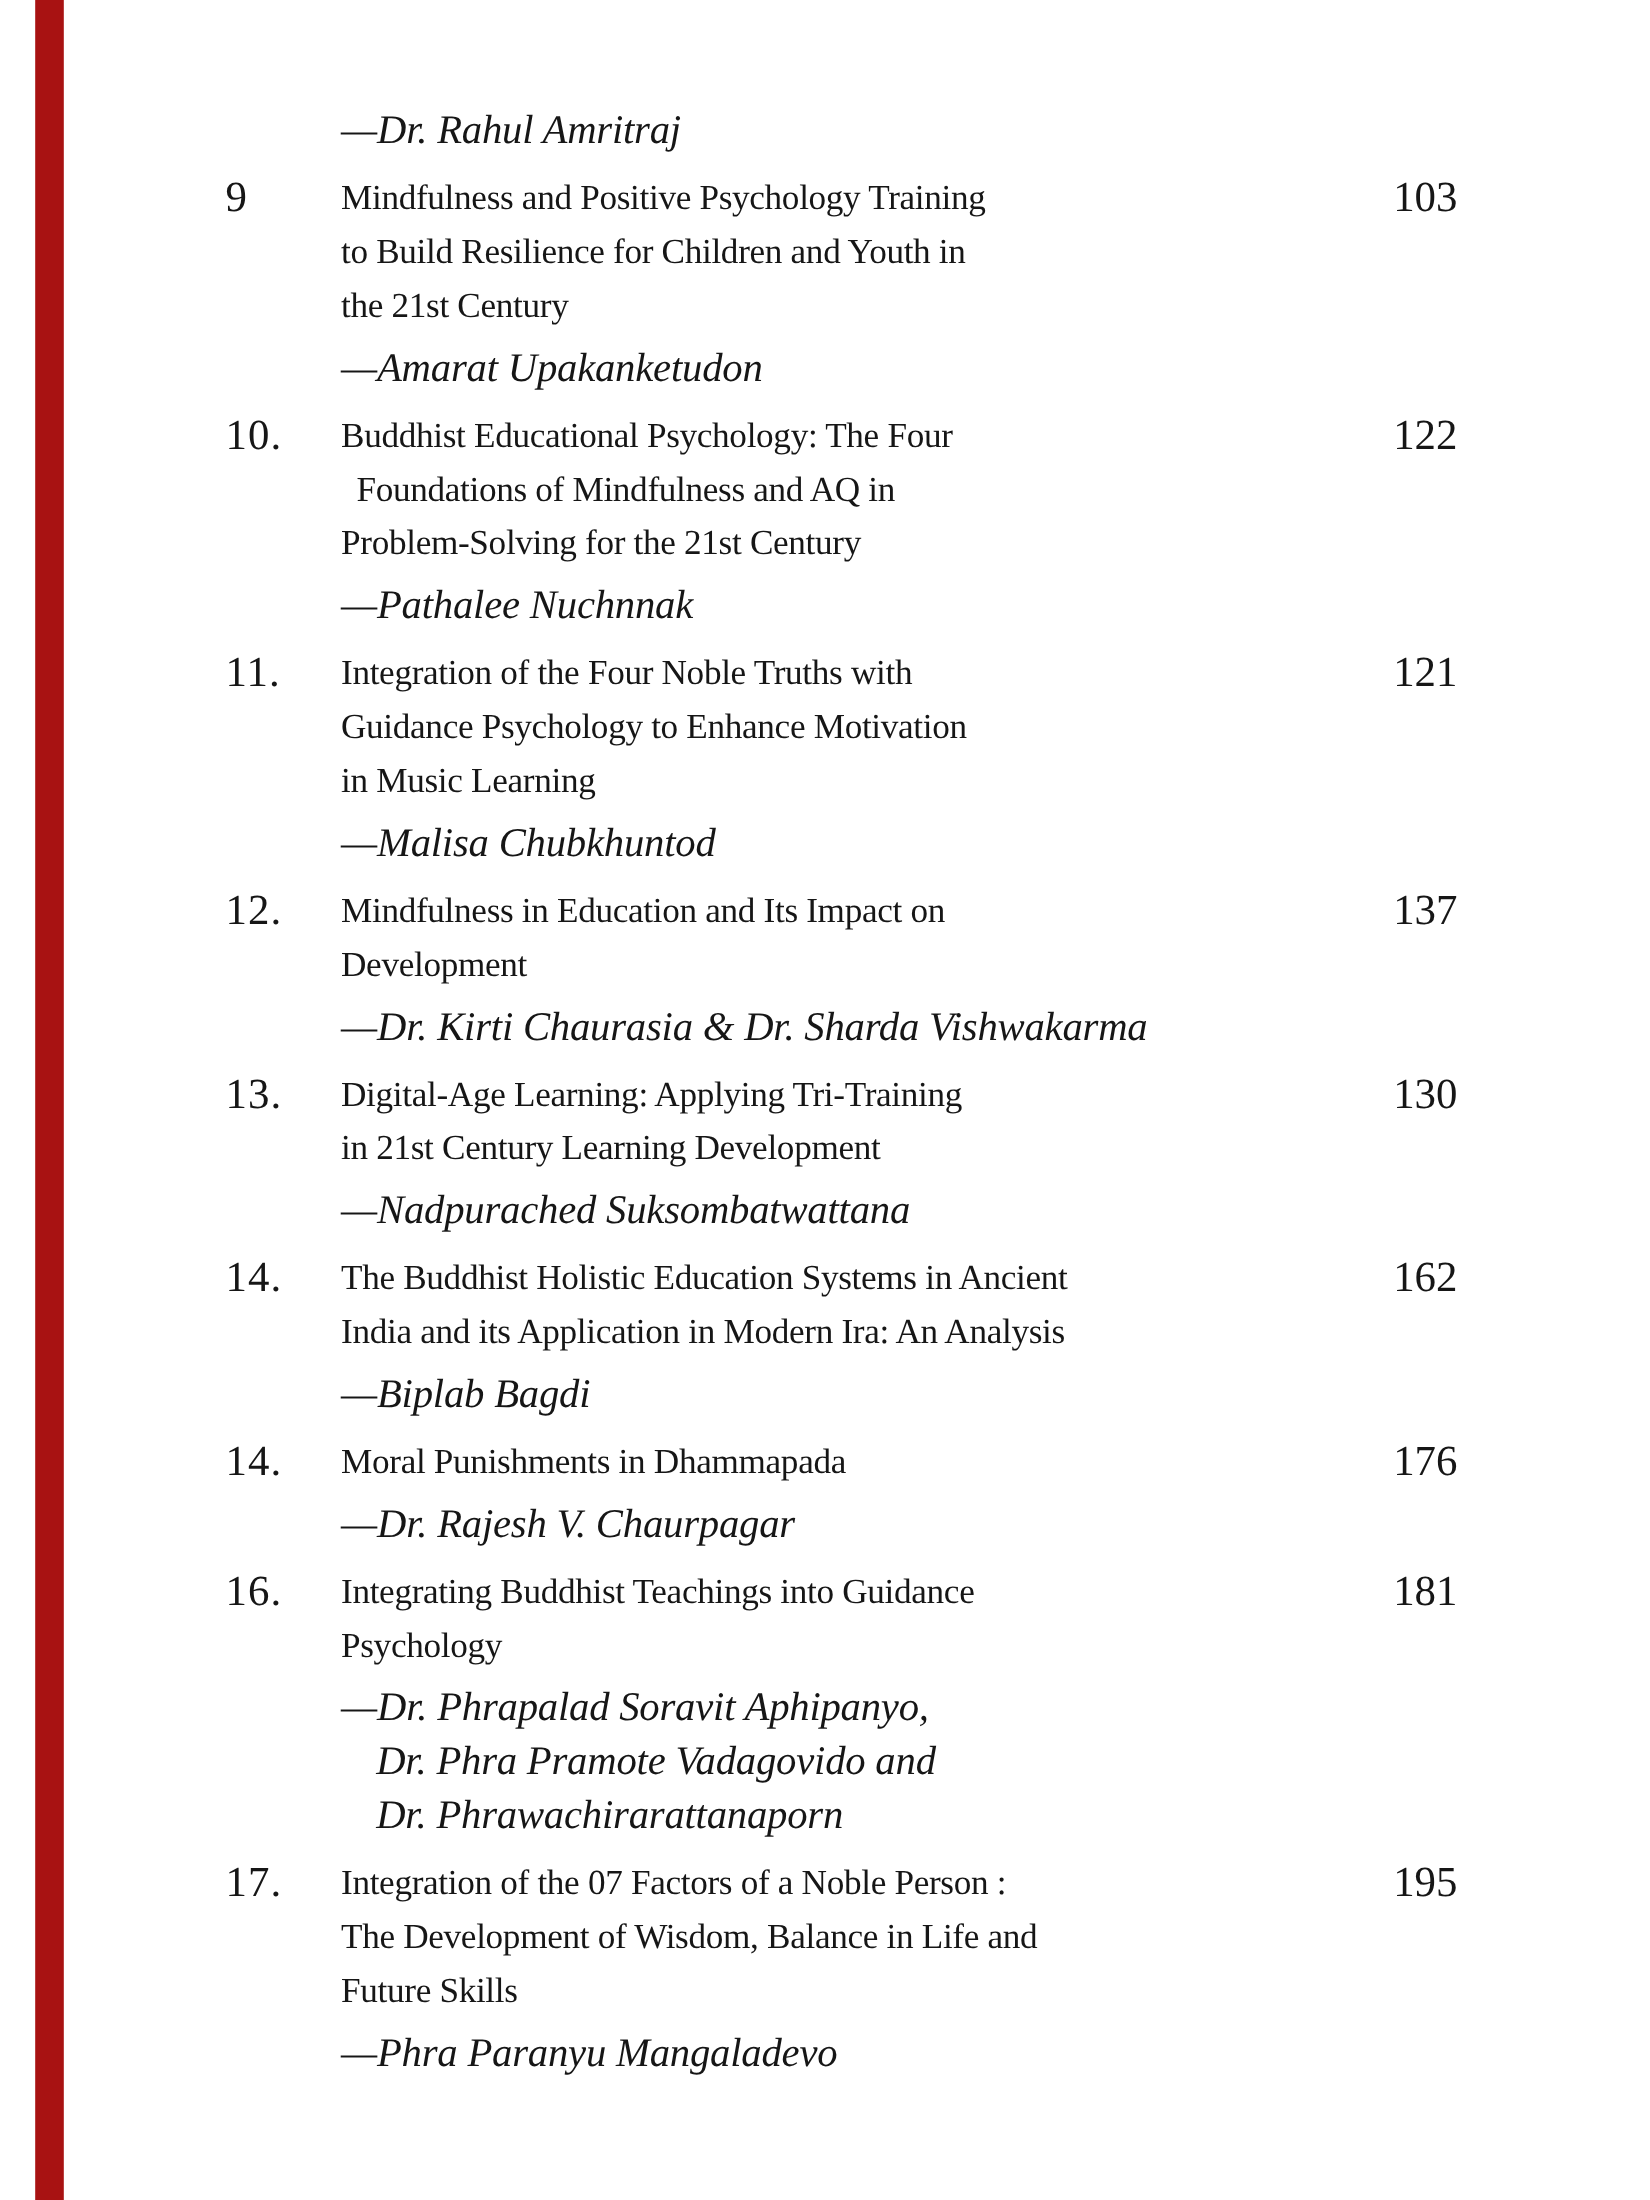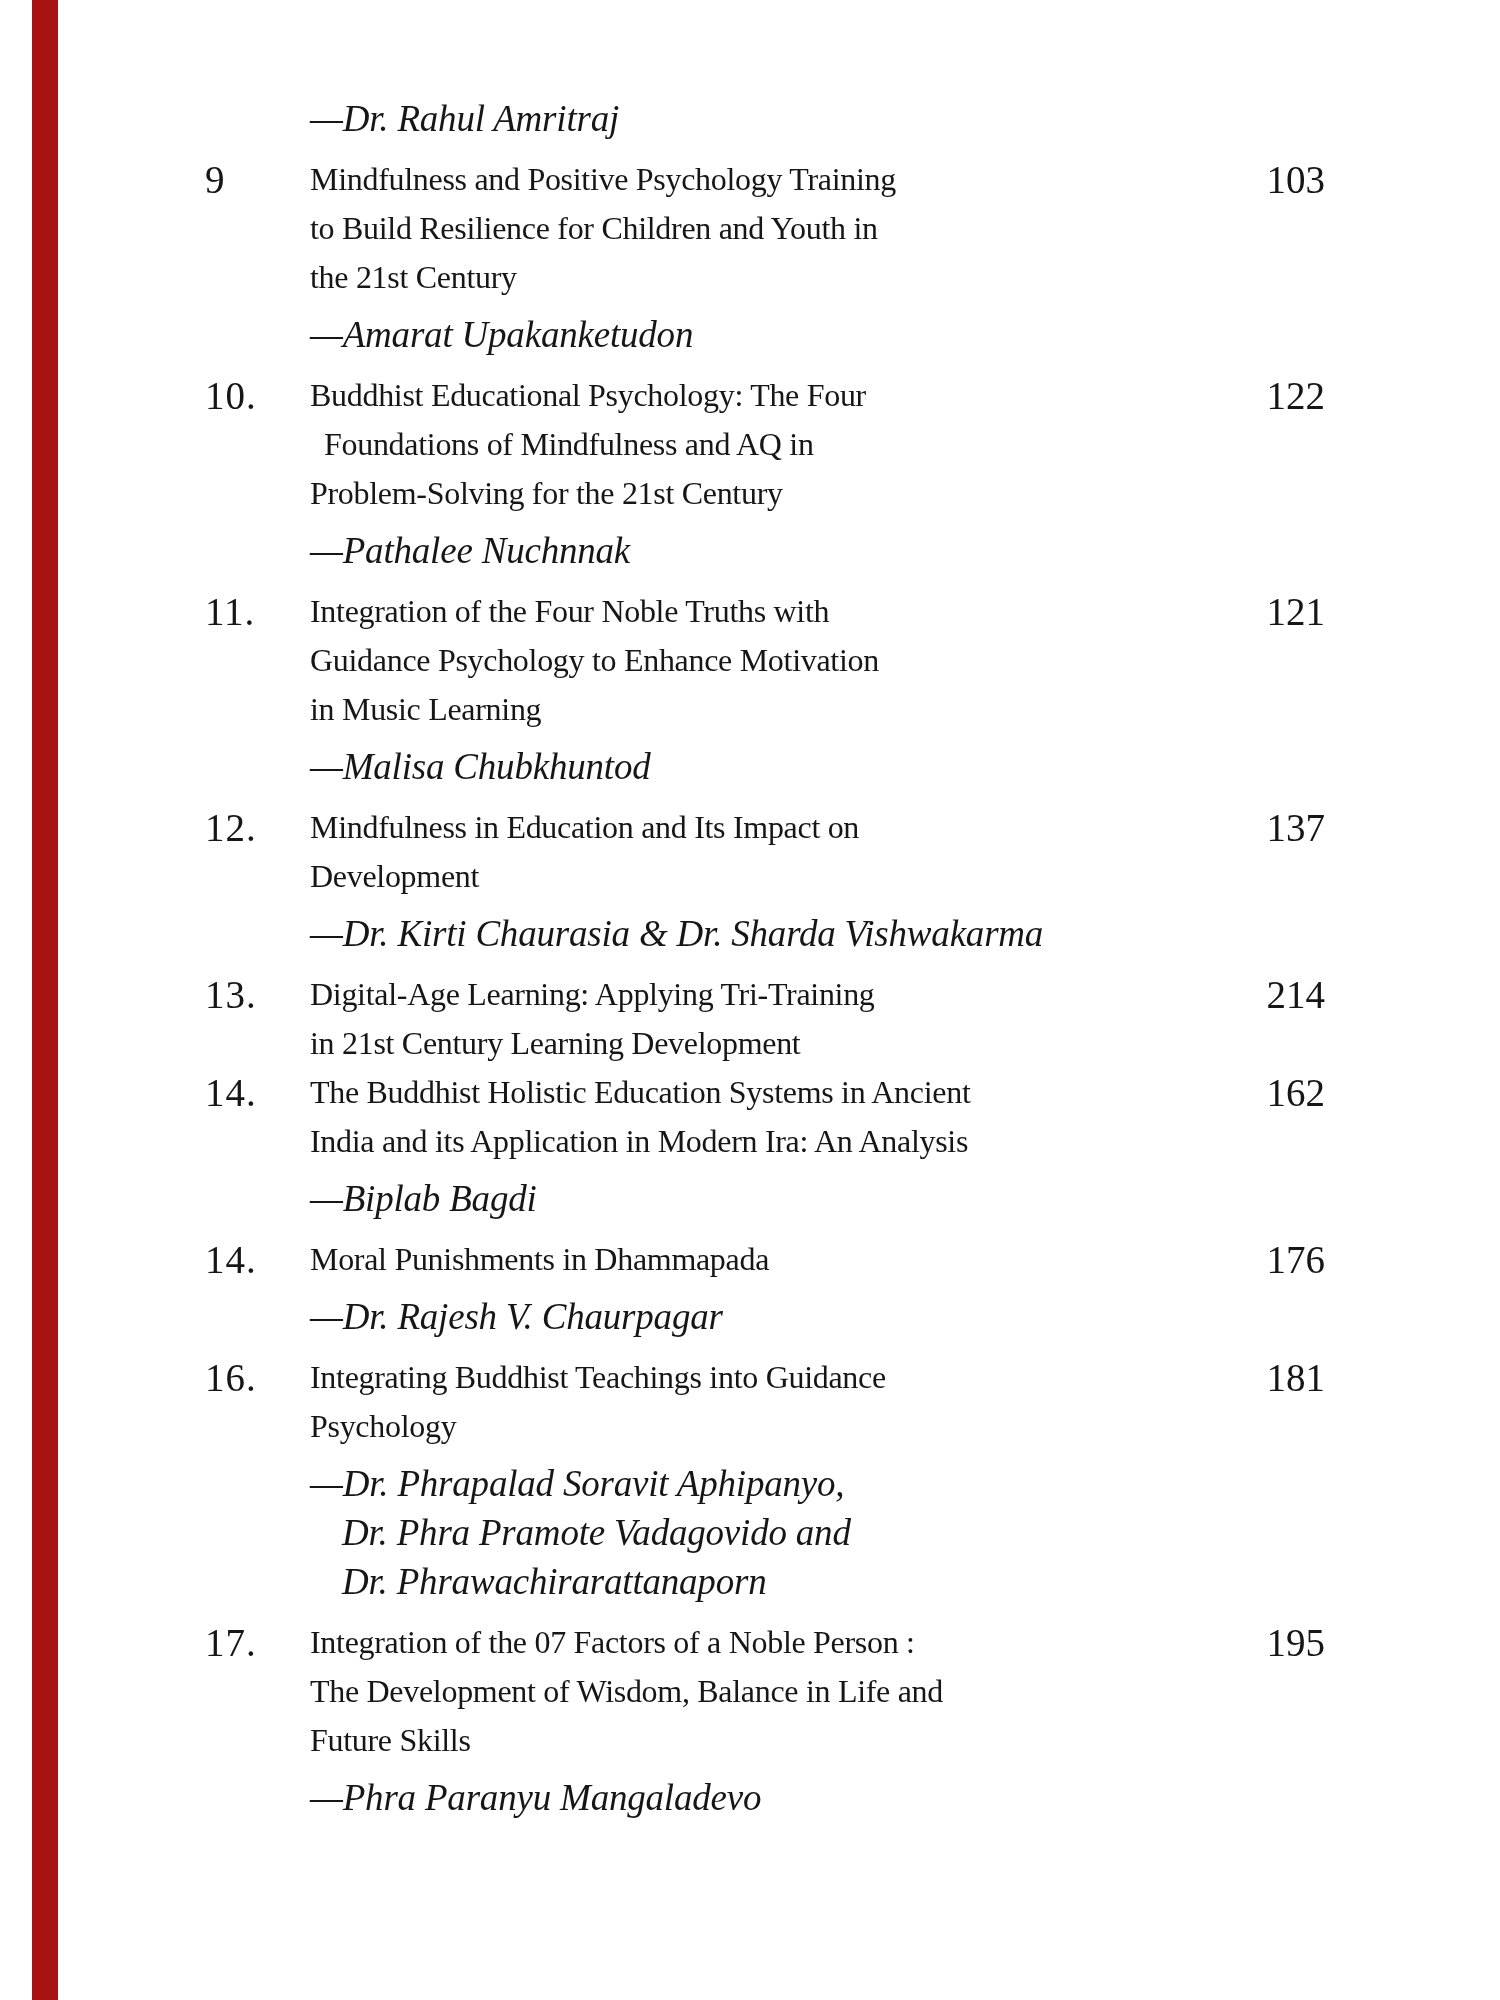--- a/index.html
+++ b/index.html
@@ -123,21 +123,24 @@
     </div>
   </div>
 
   <div class="entry">
     <div class="row">
       <div class="num">13.</div>
       <div class="titles">
         <div class="title-line">Digital-Age Learning: Applying Tri-Training</div>
         <div class="title-line">in 21st Century Learning Development</div>
       </div>
-      <div class="page">214</div>
+      <div class="page">130</div>
+    </div>
+    <div class="authors">
+      <div class="author-line">—Nadpurached Suksombatwattana</div>
     </div>
   </div>
 
   <div class="entry">
     <div class="row">
       <div class="num">14.</div>
       <div class="titles">
         <div class="title-line">The Buddhist Holistic Education Systems in Ancient</div>
         <div class="title-line">India and its Application in Modern Ira: An Analysis</div>
       </div>

